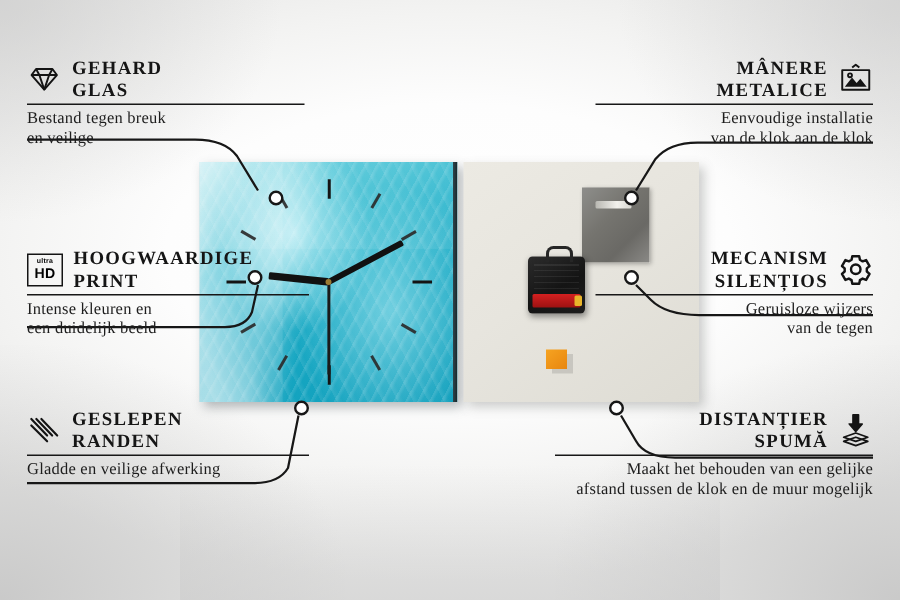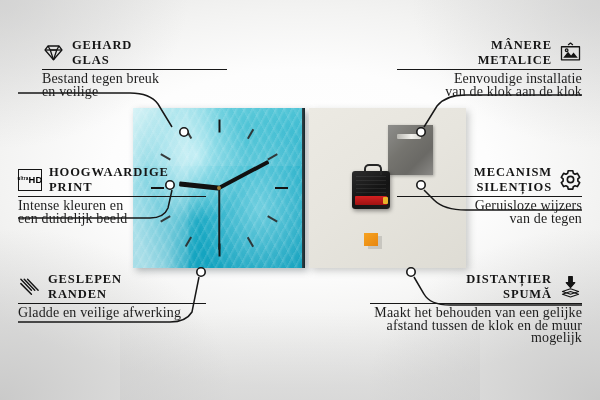--- a/index.html
+++ b/index.html
@@ -106,27 +106,27 @@
   .callout{position:absolute;width:200px;}
   .callout.left{text-align:left;}
   .callout.right{text-align:right;}
   .ctitle{display:flex;align-items:center;gap:7px;}
   .callout.right .ctitle{justify-content:flex-end;}
   .ctitle .words{
     font-size:12.5px;font-weight:700;letter-spacing:.9px;color:#151515;
     line-height:14.5px;text-transform:uppercase;
   }
   .rule{height:1.4px;background:#171717;margin:2px 0 3px 0;}
-  .cdesc{font-size:14px;line-height:12.2px;color:#1d1d1d;letter-spacing:.15px;}
+  .cdesc{font-size:11px;line-height:12.2px;color:#1d1d1d;letter-spacing:.15px;}
 
   .ico{width:23px;height:23px;flex:0 0 23px;display:block;}
 
   .hdbadge{
     width:22px;height:20px;flex:0 0 22px;border:1.6px solid #141414;
-    display:flex;flex-direction:row;align-items:center;justify-content:center;
+    display:flex;flex-direction:column;align-items:center;justify-content:center;
     line-height:1;font-family:"Liberation Sans",sans-serif;
   }
   .hdbadge .u{font-size:4.6px;font-weight:700;letter-spacing:.2px;}
   .hdbadge .h{font-size:9.4px;font-weight:700;letter-spacing:.3px;margin-top:.5px;}
 
   svg.lines{position:absolute;left:0;top:0;width:600px;height:400px;pointer-events:none;}
 </style>
 </head>
 <body>
 
@@ -187,21 +187,21 @@
     <g fill="#ffffff" stroke="#171717" stroke-width="1.6">
       <circle cx="184" cy="132" r="4.2"></circle>
       <circle cx="170" cy="185" r="4.2"></circle>
       <circle cx="201" cy="272" r="4.2"></circle>
       <circle cx="421" cy="132" r="4.2"></circle>
       <circle cx="421" cy="185" r="4.2"></circle>
       <circle cx="411" cy="272" r="4.2"></circle>
     </g>
   </svg>
 
-  <div class="callout left" style="left:18px;top:38px;width:185px;margin-left:24px;">
+  <div class="callout left" style="left:18px;top:38px;width:185px;">
     <div class="ctitle">
       <svg class="ico" viewBox="0 0 24 24">
         <g fill="none" stroke="#141414" stroke-width="1.35" stroke-linejoin="round">
           <path d="M3.2 9.4 L6.3 5.2 H17.7 L20.8 9.4 L12 19.6 Z"></path>
           <path d="M3.2 9.4 H20.8"></path>
             <path d="M6.3 5.2 L8.6 9.4 L12 19.6"></path>
           <path d="M17.7 5.2 L15.4 9.4 L12 19.6"></path>
             <path d="M8.6 9.4 H15.4"></path>
         </g>
       </svg>

